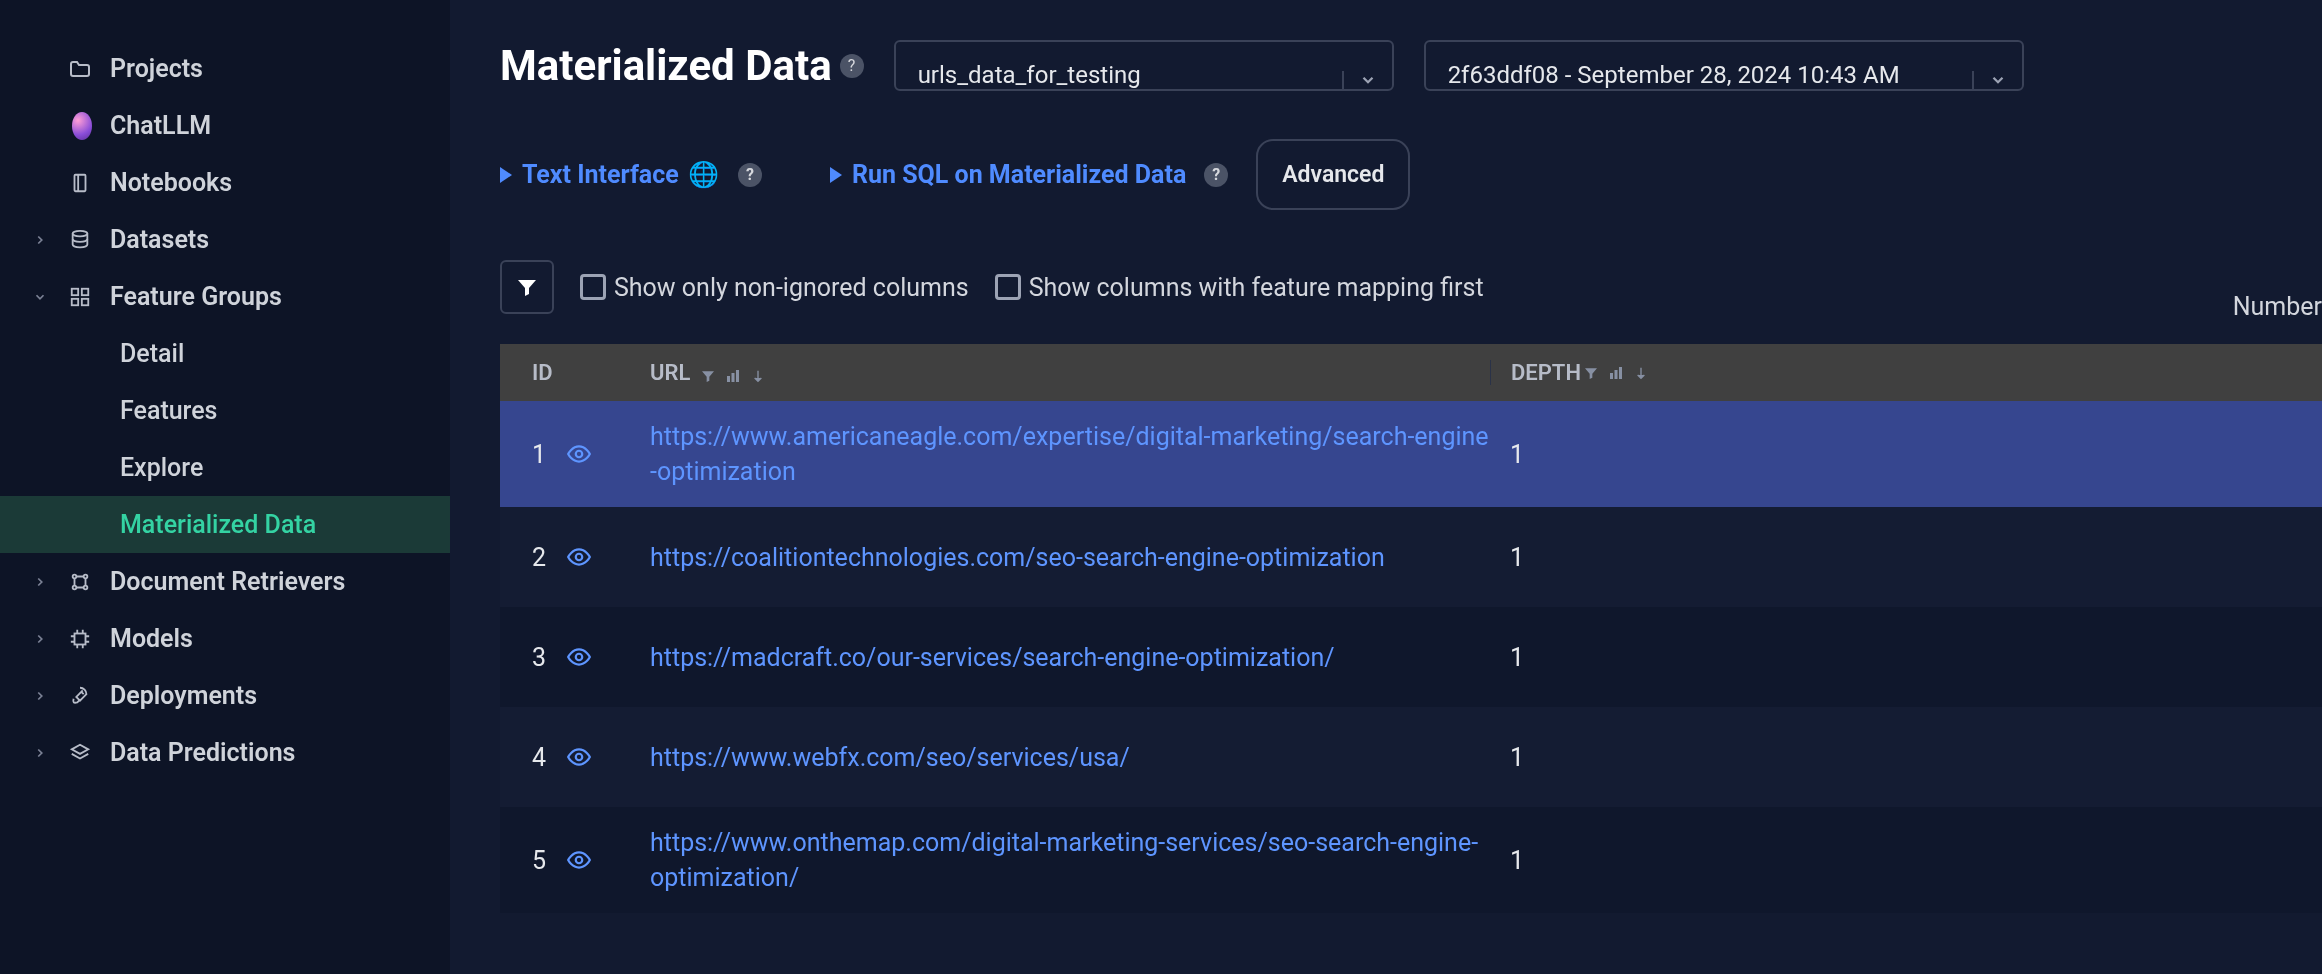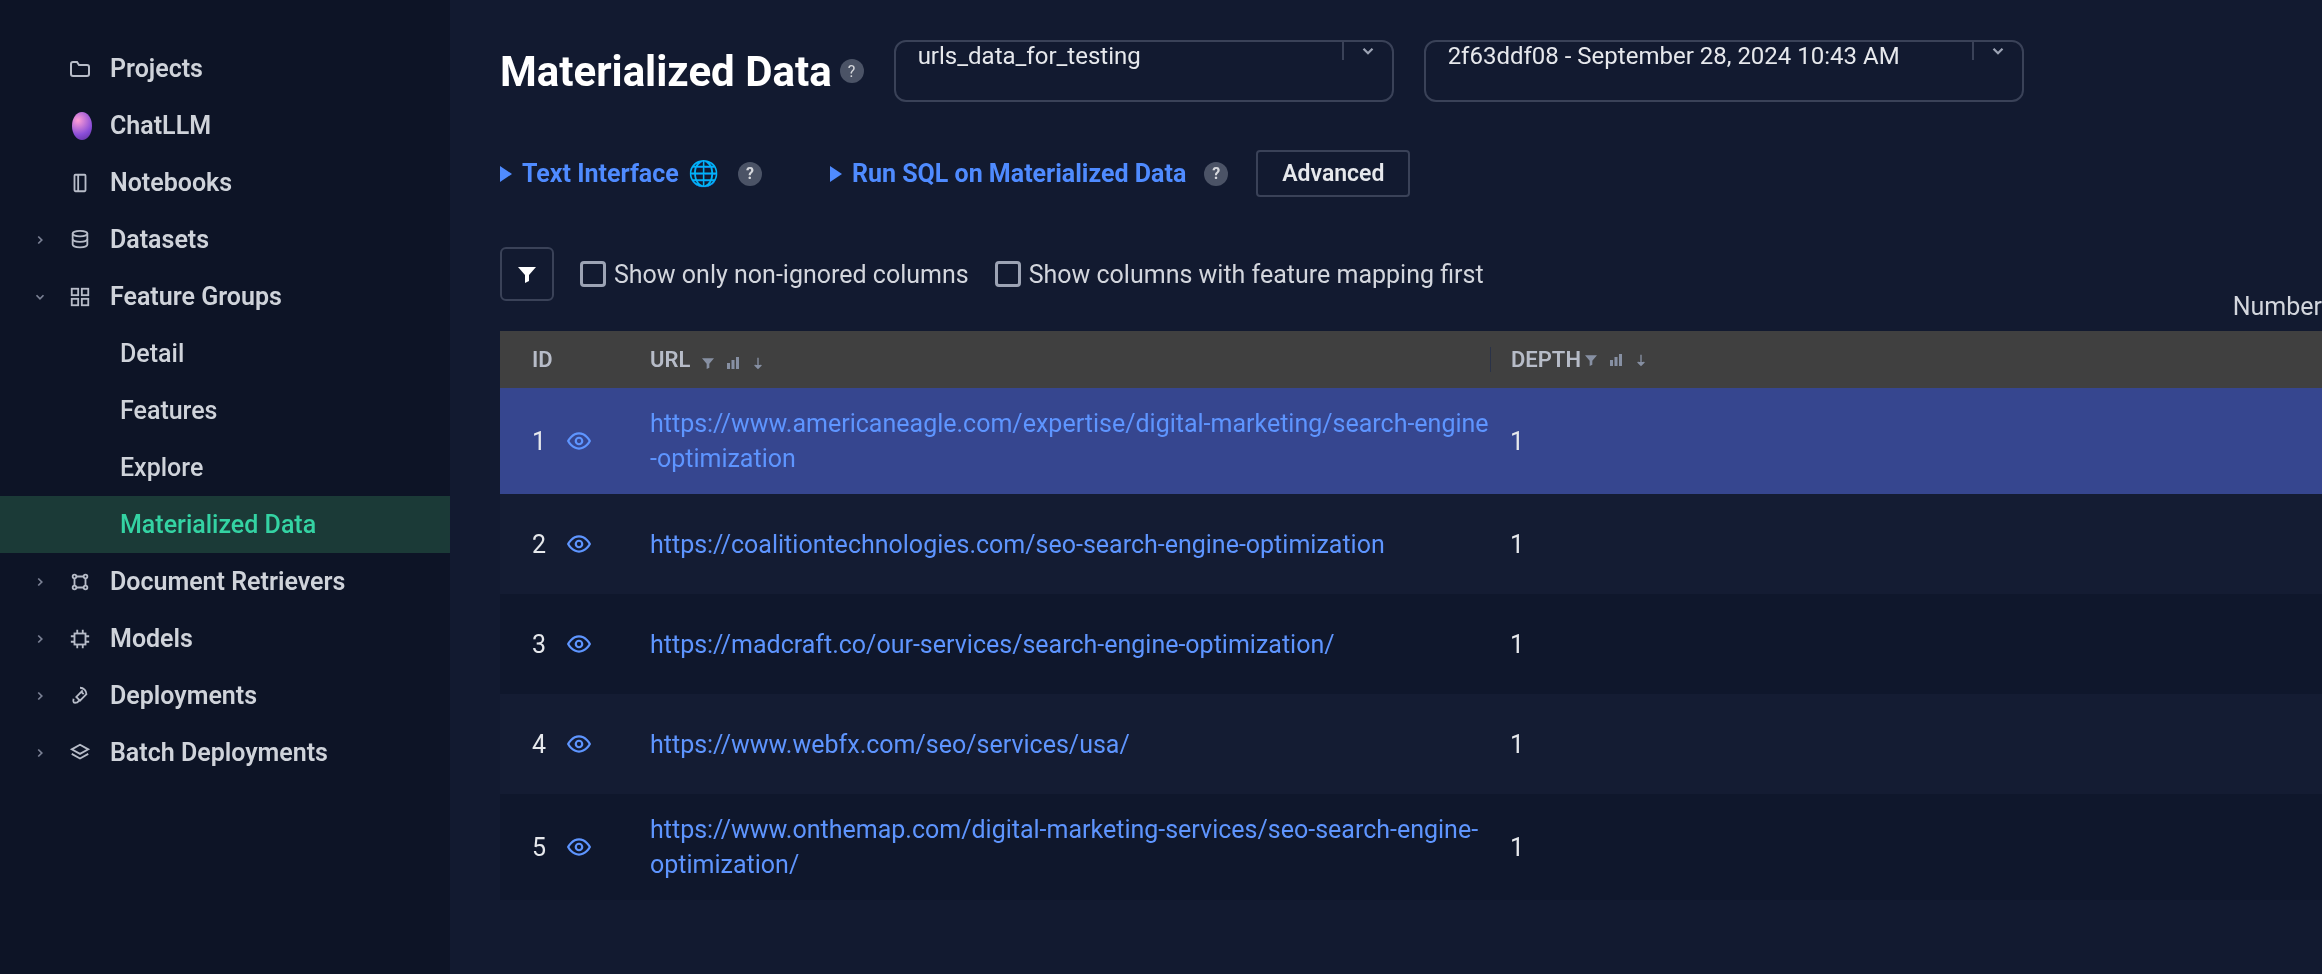--- a/index.html
+++ b/index.html
@@ -80,25 +80,25 @@
     border-radius: 50%;
     width: 24px; height: 24px;
     font-size: 16px;
     display: inline-flex;
     align-items: center;
     justify-content: center;
     margin-left: 8px;
   }
   .select {
     border: 2px solid #3a4258;
-    border-radius: 12px;
-    display: flex;
-    align-items: flex-start;
+    border-radius: 6px;
+    display: flex;
+    align-items: flex-end;
     min-width: 500px;
-    height: 62px;
+    height: 51px;
   }
   .select-text {
     padding: 0 22px;
     display: flex;
     align-items: center;
     color: #e6e8ec;
     font-size: 24px;
     flex: 1;
     white-space: nowrap;
   }
@@ -126,22 +126,22 @@
     cursor: pointer;
   }
   .action-link .tri {
     width: 0; height: 0;
     border-top: 8px solid transparent;
     border-bottom: 8px solid transparent;
     border-left: 12px solid #4f8bff;
   }
   .adv-btn {
     border: 2px solid #3a4258;
-    border-radius: 4px;
-    padding: 8px 24px;
+    border-radius: 17px;
+    padding: 20px 24px;
     color: #e6e8ec;
     font-size: 23px;
     font-weight: 600;
     cursor: pointer;
   }
   .filter-row {
     display: flex;
     align-items: center;
     gap: 26px;
     margin-bottom: 30px;
@@ -353,21 +353,21 @@
         <svg width="14" height="14" viewBox="0 0 24 24" fill="none" stroke="currentColor" stroke-width="3">
             <polyline points="9 6 15 12 9 18"></polyline>
           </svg>
       </span>
       <span class="icon">
         <svg width="22" height="22" viewBox="0 0 24 24" fill="none" stroke="currentColor" stroke-width="2">
             <polygon points="12 3 21 8 12 13 3 8 12 3"></polygon>
             <polyline points="3 13 12 18 21 13"></polyline>
           </svg>
       </span>
-      <span>Batch Deployments</span>
+      <span>Data Predictions</span>
     </div>
   </div>
 
   <div class="main">
     <div class="header-row">
       <div style="display:flex;align-items:center">
         <span class="page-title">Materialized Data</span>
         <span class="help-badge">?</span>
       </div>
       <div class="select">

